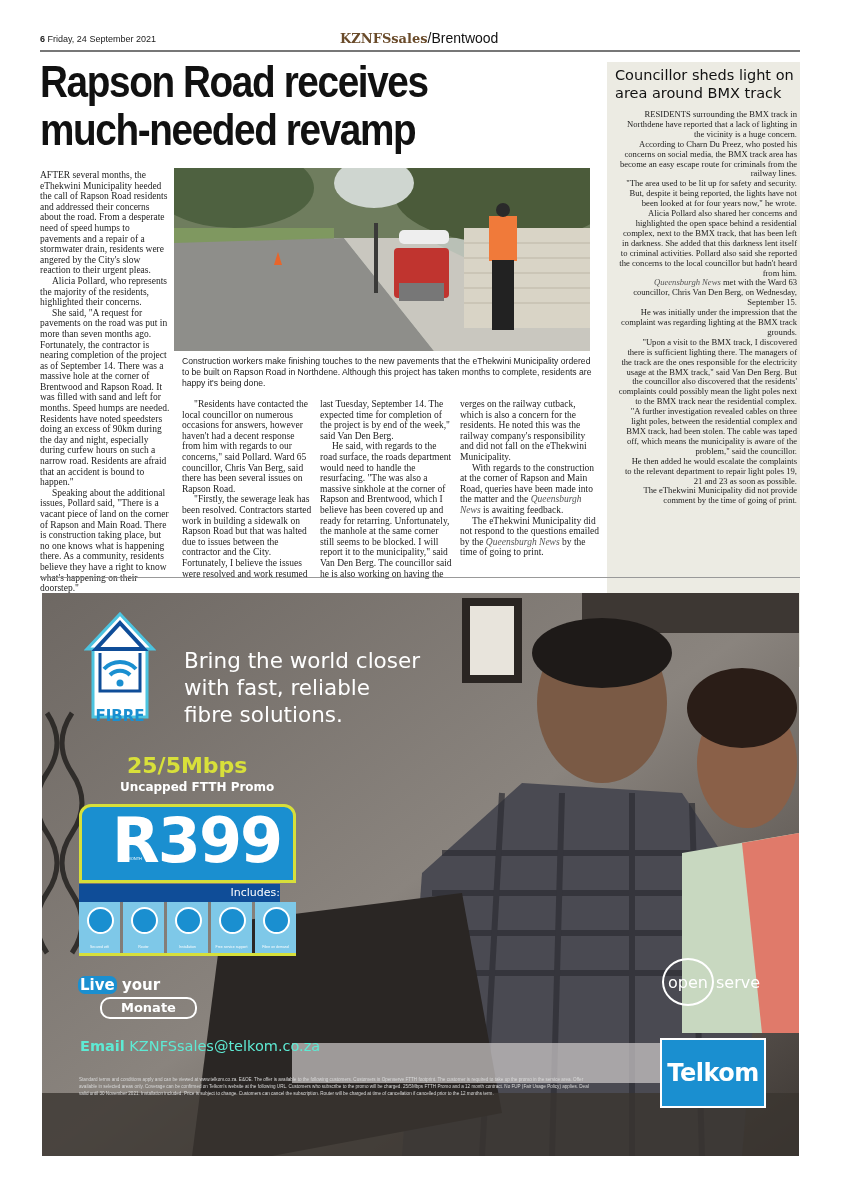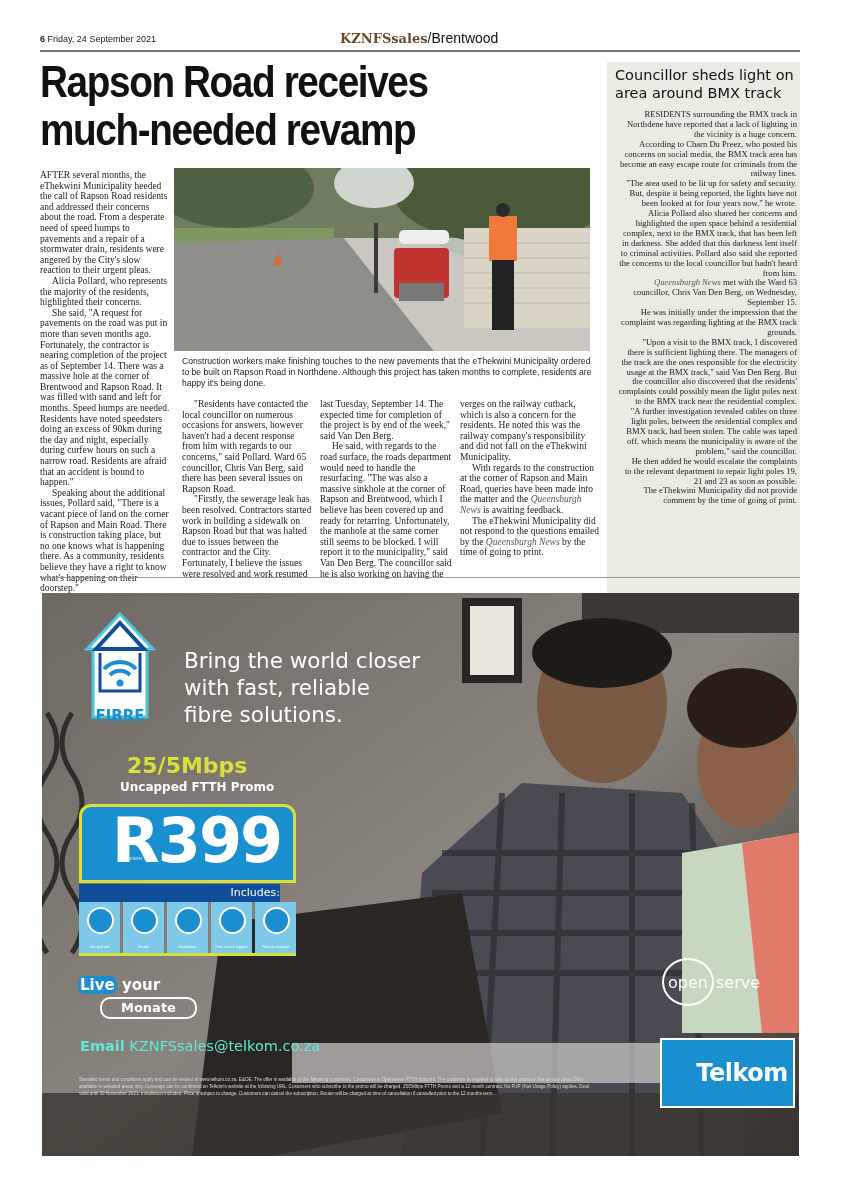--- a/index.html
+++ b/index.html
@@ -47,21 +47,21 @@
   .inc-item .lbl { position:absolute; left:0; right:0; bottom:4px; text-align:center; font-family:"Liberation Sans", sans-serif; font-size:3.5px; color:#fff; }
   .inc-bottom { position:absolute; left:37px; top:360px; width:217px; height:3px; background:#d7df3a; }
   .live { position:absolute; left:36px; top:383px; font-family:"DejaVu Sans", sans-serif; font-weight:bold; font-size:15px; color:#ffffff; }
   .live .hl { background:#1a8fd0; border-radius:7px; padding:0 2px; }
   .monate { position:absolute; left:46px; top:404px; font-family:"DejaVu Sans", sans-serif; font-weight:bold; font-size:13px; color:#fff; border:2px solid #fff; border-radius:10px; padding:0 19px; line-height:18px;margin-left:12px; }
   .email { position:absolute; left:38px; top:445px; font-family:"DejaVu Sans", sans-serif; font-size:14.5px; color:#5eead4; }
   .email b { font-weight:bold; }
   .fineprint { position:absolute; left:37px; top:483px; width:520px; font-family:"Liberation Sans", sans-serif; font-size:4.6px; line-height:7px; color:#d8d8d8; }
   .openserve { position:absolute; left:620px; top:365px; font-family:"DejaVu Sans", sans-serif; font-size:16px; color:#ffffff; }
   .openserve .ring { display:inline-block; border:2px solid #fff; border-radius:50%; width:52px; height:48px; line-height:46px; text-align:center; box-sizing:border-box; margin-right:2px; }
-  .telkom { position:absolute; left:618px; top:445px; width:102px; height:66px; background:#1a8fd0; border:2px solid #ffffff; font-family:"DejaVu Sans", sans-serif; font-weight:bold; font-size:24px; color:#ffffff; text-align:center; line-height:66px; letter-spacing:-0.5px;padding-left:29px; }
+  .telkom { position:absolute; left:618px; top:445px; width:102px; height:66px; background:#1a8fd0; border:2px solid #ffffff; font-family:"DejaVu Sans", sans-serif; font-weight:bold; font-size:24px; color:#ffffff; text-align:center; line-height:66px; letter-spacing:-0.5px; }
 </style>
 </head>
 <body>
 
 <div class="header">
   <div class="left">
     <b>6</b>
     <span>Friday, 24 September 2021</span>
   </div>
   <div class="center">

